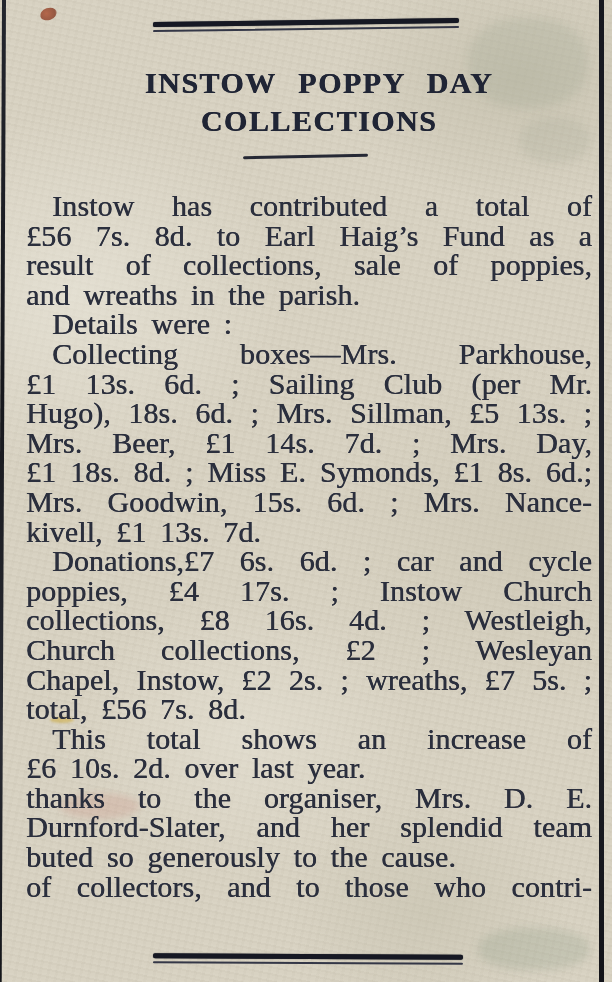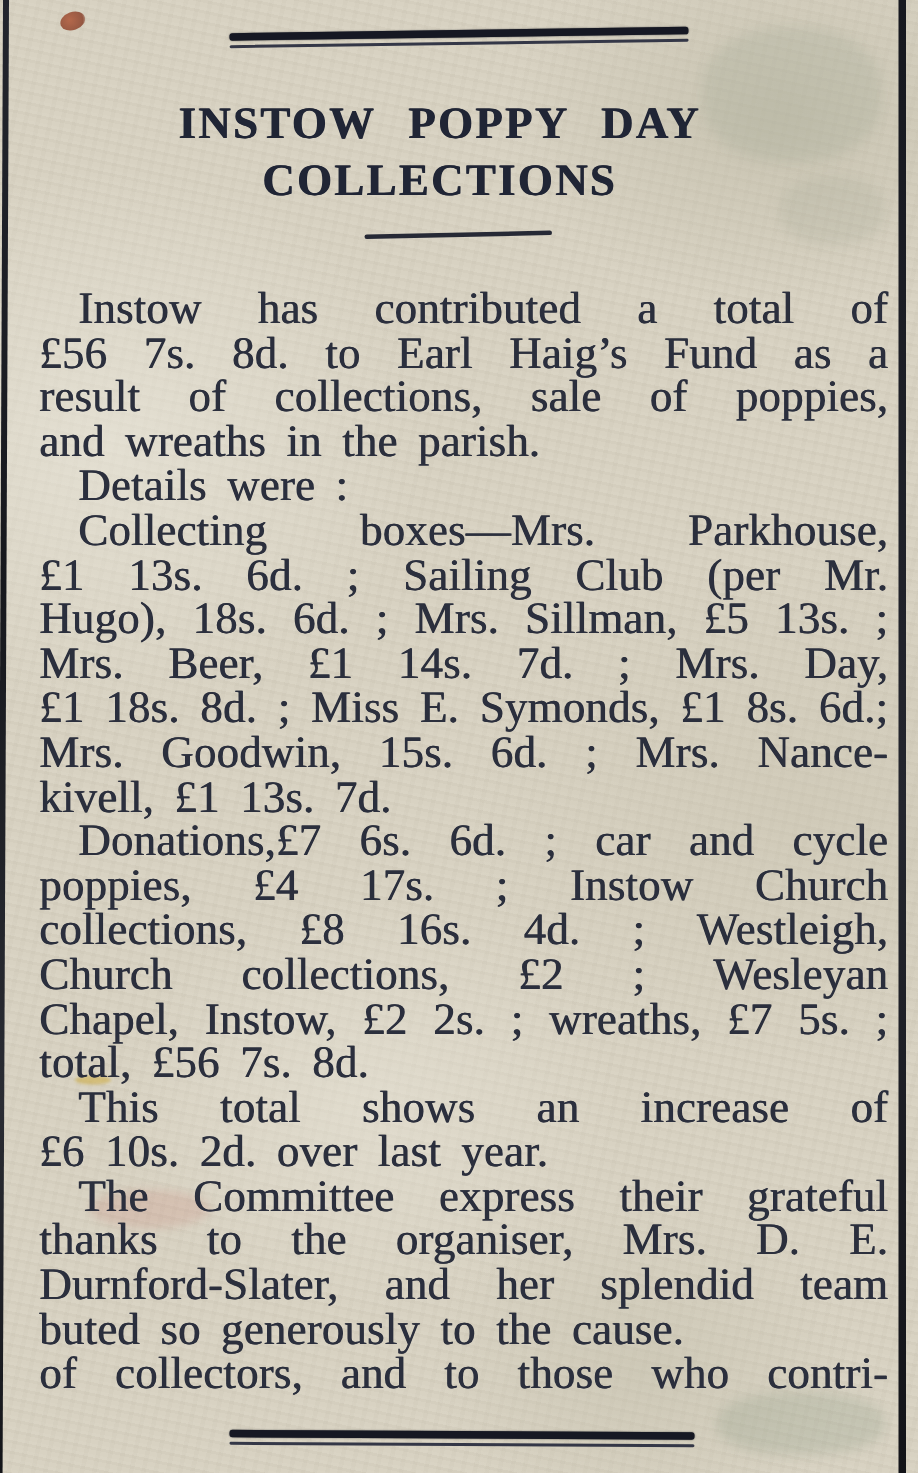--- a/index.html
+++ b/index.html
@@ -40,21 +40,21 @@
   }
 
   
   .rule-double { position: absolute; }
   .rule-double .thick { height: 5px; background: #161823; border-radius: 2px; box-shadow: 0 0 1px rgba(20,22,30,.8); }
   .rule-double .thin  { height: 2px; background: #343747; margin-top: 3px; border-radius: 1px; }
   .rule-top    { left: 153px; top: 20px;  width: 306px; transform: rotate(-0.8deg); }
   .rule-bottom { left: 153px; top: 954px; width: 310px; transform: rotate(0.3deg); }
 
   .headline {
-    position: absolute; left: 10px; top: 64px; width: 566px; margin: 0;
+    position: absolute; left: 36px; top: 64px; width: 566px; margin: 0;
     text-align: center;
     font-size: 30px; font-weight: bold; line-height: 38px;
     letter-spacing: 1.5px; word-spacing: 13px;
     color: #20253580;
     color: #202535;
     text-shadow: 0.5px 0 0 currentColor;
   }
   .headline .hl { display: block; }
 
   .rule-short {
@@ -129,21 +129,20 @@
       <div class="line justify">Mrs. Goodwin, 15s. 6d. ; Mrs. Nance-</div>
       <div class="line">kivell, £1 13s. 7d.</div>
       <div class="line justify indent">Donations,£7 6s. 6d. ; car and cycle</div>
       <div class="line justify">poppies, £4 17s. ; Instow Church</div>
       <div class="line justify">collections, £8 16s. 4d. ; Westleigh,</div>
       <div class="line justify">Church collections, £2 ; Wesleyan</div>
       <div class="line justify">Chapel, Instow, £2 2s. ; wreaths, £7 5s. ;</div>
       <div class="line">total, £56 7s. 8d.</div>
       <div class="line justify indent">This total shows an increase of</div>
       <div class="line">£6 10s. 2d. over last year.</div>
-      <div class="line justify indent">The Committee express their grateful</div>
       <div class="line justify">thanks to the organiser, Mrs. D. E.</div>
       <div class="line justify">Durnford-Slater, and her splendid team</div>
       <div class="line">buted so generously to the cause.</div>
       <div class="line justify">of collectors, and to those who contri-</div>
     </div>
 
   <div class="rule-double rule-bottom">
     <div class="thick"></div>
     <div class="thin"></div>
   </div>

